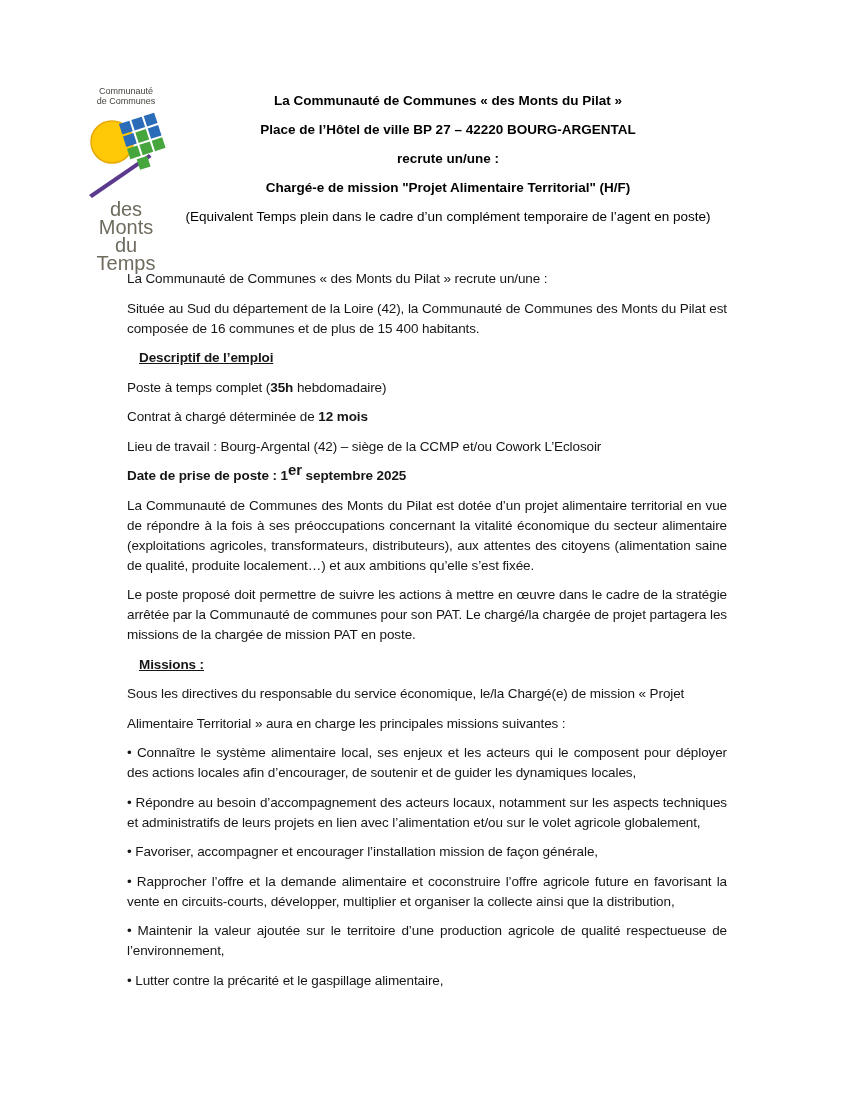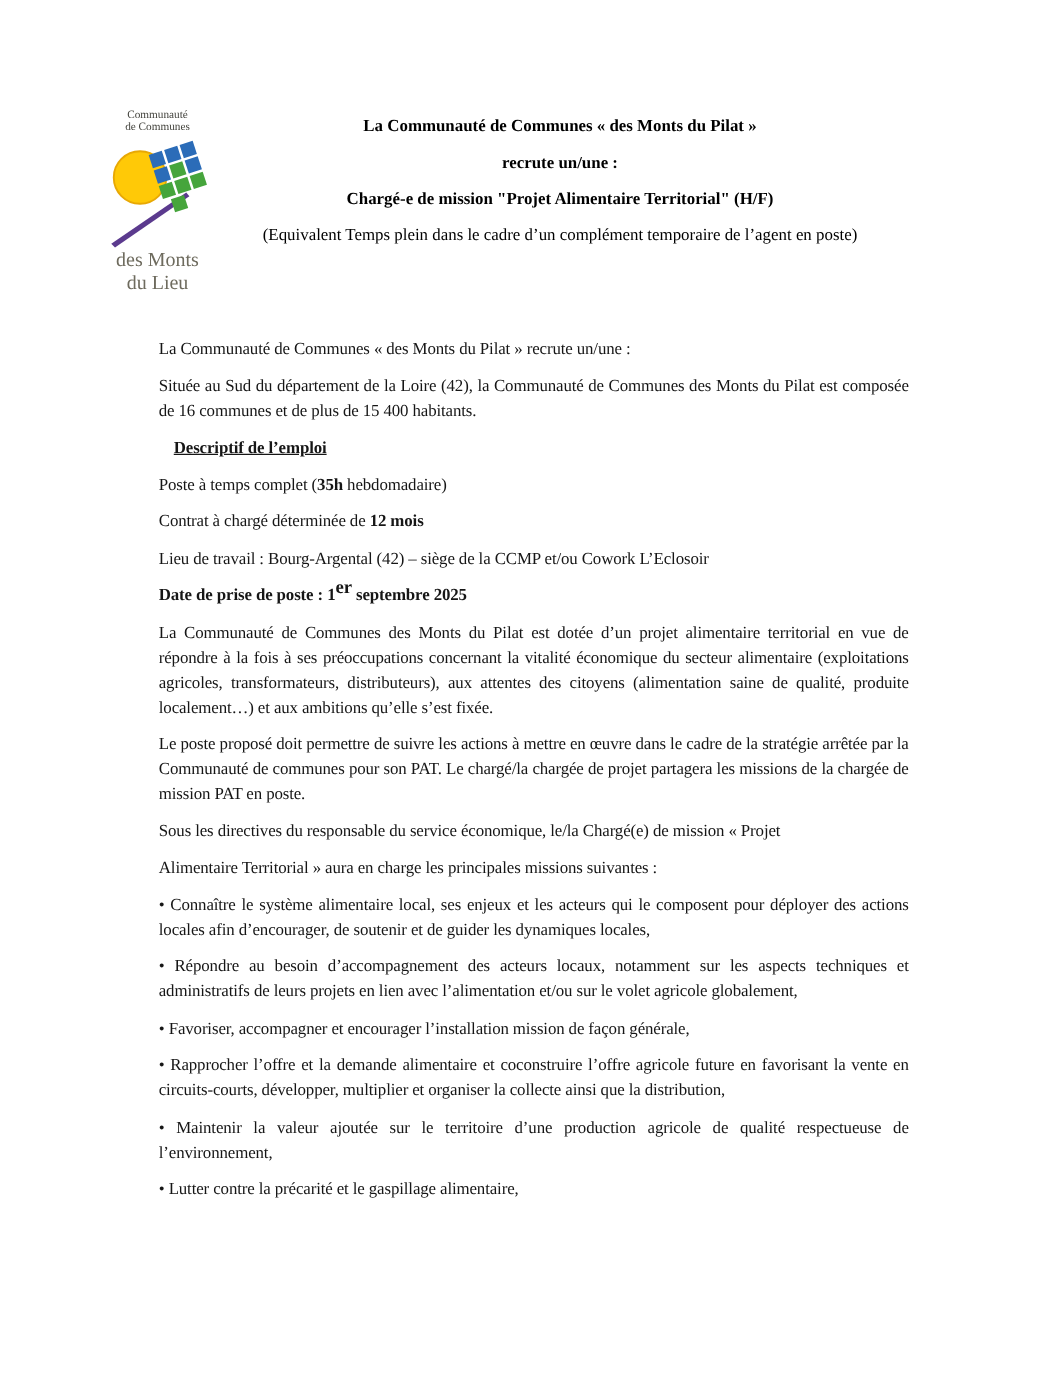--- a/index.html
+++ b/index.html
@@ -3,42 +3,42 @@
 <meta charset="utf-8">
 <style>
   * { margin: 0; padding: 0; box-sizing: border-box; }
   html, body { background: #ffffff; }
   .page {
     position: relative;
     width: 850px;
     height: 1100px;
     margin: 0 auto;
     background: #ffffff;
-    font-family: Liberation Serif, serif;
+    font-family: Liberation Sans, sans-serif;
     color: #161616;
     overflow: hidden;
   }
   
   .logo {
     position: absolute;
     left: 84px;
     top: 86px;
     width: 84px;
     text-align: center;
   }
   .logo-top {
     font-size: 9px;
     line-height: 10px;
     color: #44443e;
     letter-spacing: 0;
   }
   .logo-svg { display: block; margin: 3px auto 0; overflow: visible; }
   .logo-bottom {
     margin-top: 1px;
-    font-size: 16px;
+    font-size: 20px;
     line-height: 18px;
     color: #6e6b5e;
   }
   
   .header-text {
     position: absolute;
     left: 168px;
     top: 93px;
     width: 560px;
     text-align: center;
@@ -86,41 +86,43 @@
         <rect x="53" y="23" width="11" height="11" fill="#46A53C"></rect>
         <rect x="66" y="23" width="11" height="11" fill="#2B6CB8"></rect>
         <rect x="40" y="36" width="11" height="11" fill="#46A53C"></rect>
         <rect x="53" y="36" width="11" height="11" fill="#46A53C"></rect>
         <rect x="66" y="36" width="11" height="11" fill="#46A53C"></rect>
         <rect x="46" y="49" width="11" height="11" fill="#46A53C"></rect>
       </g>
     </svg>
     <div class="logo-bottom">
       <div>des Monts</div>
-      <div>du Lieu</div>
+      <div>du Temps</div>
     </div>
   </div>
 
   <div class="header-text">
       <p class="header-line bold">La Communauté de Communes « des Monts du Pilat »</p>
+      <p class="header-line bold">Place de l’Hôtel de ville BP 27 – 42220 BOURG-ARGENTAL</p>
       <p class="header-line bold">recrute un/une :</p>
       <p class="header-line bold">Chargé-e de mission "Projet Alimentaire Territorial" (H/F)</p>
       <p class="header-line">(Equivalent Temps plein dans le cadre d’un complément temporaire de l’agent en poste)</p>
     </div>
 
   <div class="doc-body">
       <p class="para align-left"><span>La Communauté de Communes « des Monts du Pilat » recrute un/une :</span></p>
       <p class="para align-justify"><span>Située au Sud du département de la Loire (42), la Communauté de Communes des Monts du Pilat est composée de 16 communes et de plus de 15 400 habitants.</span></p>
       <p class="para align-left"><span class="bold underline">Descriptif de l’emploi</span></p>
       <p class="para align-left"><span>Poste à temps complet (</span><span class="bold">35h</span><span> hebdomadaire)</span></p>
       <p class="para align-left"><span>Contrat à chargé déterminée de </span><span class="bold">12 mois</span></p>
       <p class="para align-left"><span>Lieu de travail : Bourg-Argental (42) – siège de la CCMP et/ou Cowork L’Eclosoir</span></p>
       <p class="para align-left"><span class="bold">Date de prise de poste : 1</span><sup class="bold">er</sup><span class="bold"> septembre 2025</span></p>
       <p class="para align-justify"><span>La Communauté de Communes des Monts du Pilat est dotée d’un projet alimentaire territorial en vue de répondre à la fois à ses préoccupations concernant la vitalité économique du secteur alimentaire (exploitations agricoles, transformateurs, distributeurs), aux attentes des citoyens (alimentation saine de qualité, produite localement…) et aux ambitions qu’elle s’est fixée.</span></p>
       <p class="para align-justify"><span>Le poste proposé doit permettre de suivre les actions à mettre en œuvre dans le cadre de la stratégie arrêtée par la Communauté de communes pour son PAT. Le chargé/la chargée de projet partagera les missions de la chargée de mission PAT en poste.</span></p>
+      <p class="para align-left"><span class="bold underline">Missions :</span></p>
       <p class="para align-left"><span>Sous les directives du responsable du service économique, le/la Chargé(e) de mission « Projet</span></p>
       <p class="para align-left"><span>Alimentaire Territorial » aura en charge les principales missions suivantes :</span></p>
       <p class="para align-justify"><span>• Connaître le système alimentaire local, ses enjeux et les acteurs qui le composent pour déployer des actions locales afin d’encourager, de soutenir et de guider les dynamiques locales,</span></p>
       <p class="para align-justify"><span>• Répondre au besoin d’accompagnement des acteurs locaux, notamment sur les aspects techniques et administratifs de leurs projets en lien avec l’alimentation et/ou sur le volet agricole globalement,</span></p>
       <p class="para align-left"><span>• Favoriser, accompagner et encourager l’installation mission de façon générale,</span></p>
       <p class="para align-justify"><span>• Rapprocher l’offre et la demande alimentaire et coconstruire l’offre agricole future en favorisant la vente en circuits-courts, développer, multiplier et organiser la collecte ainsi que la distribution,</span></p>
       <p class="para align-justify"><span>• Maintenir la valeur ajoutée sur le territoire d’une production agricole de qualité respectueuse de l’environnement,</span></p>
       <p class="para align-left"><span>• Lutter contre la précarité et le gaspillage alimentaire,</span></p>
     </div>
 

